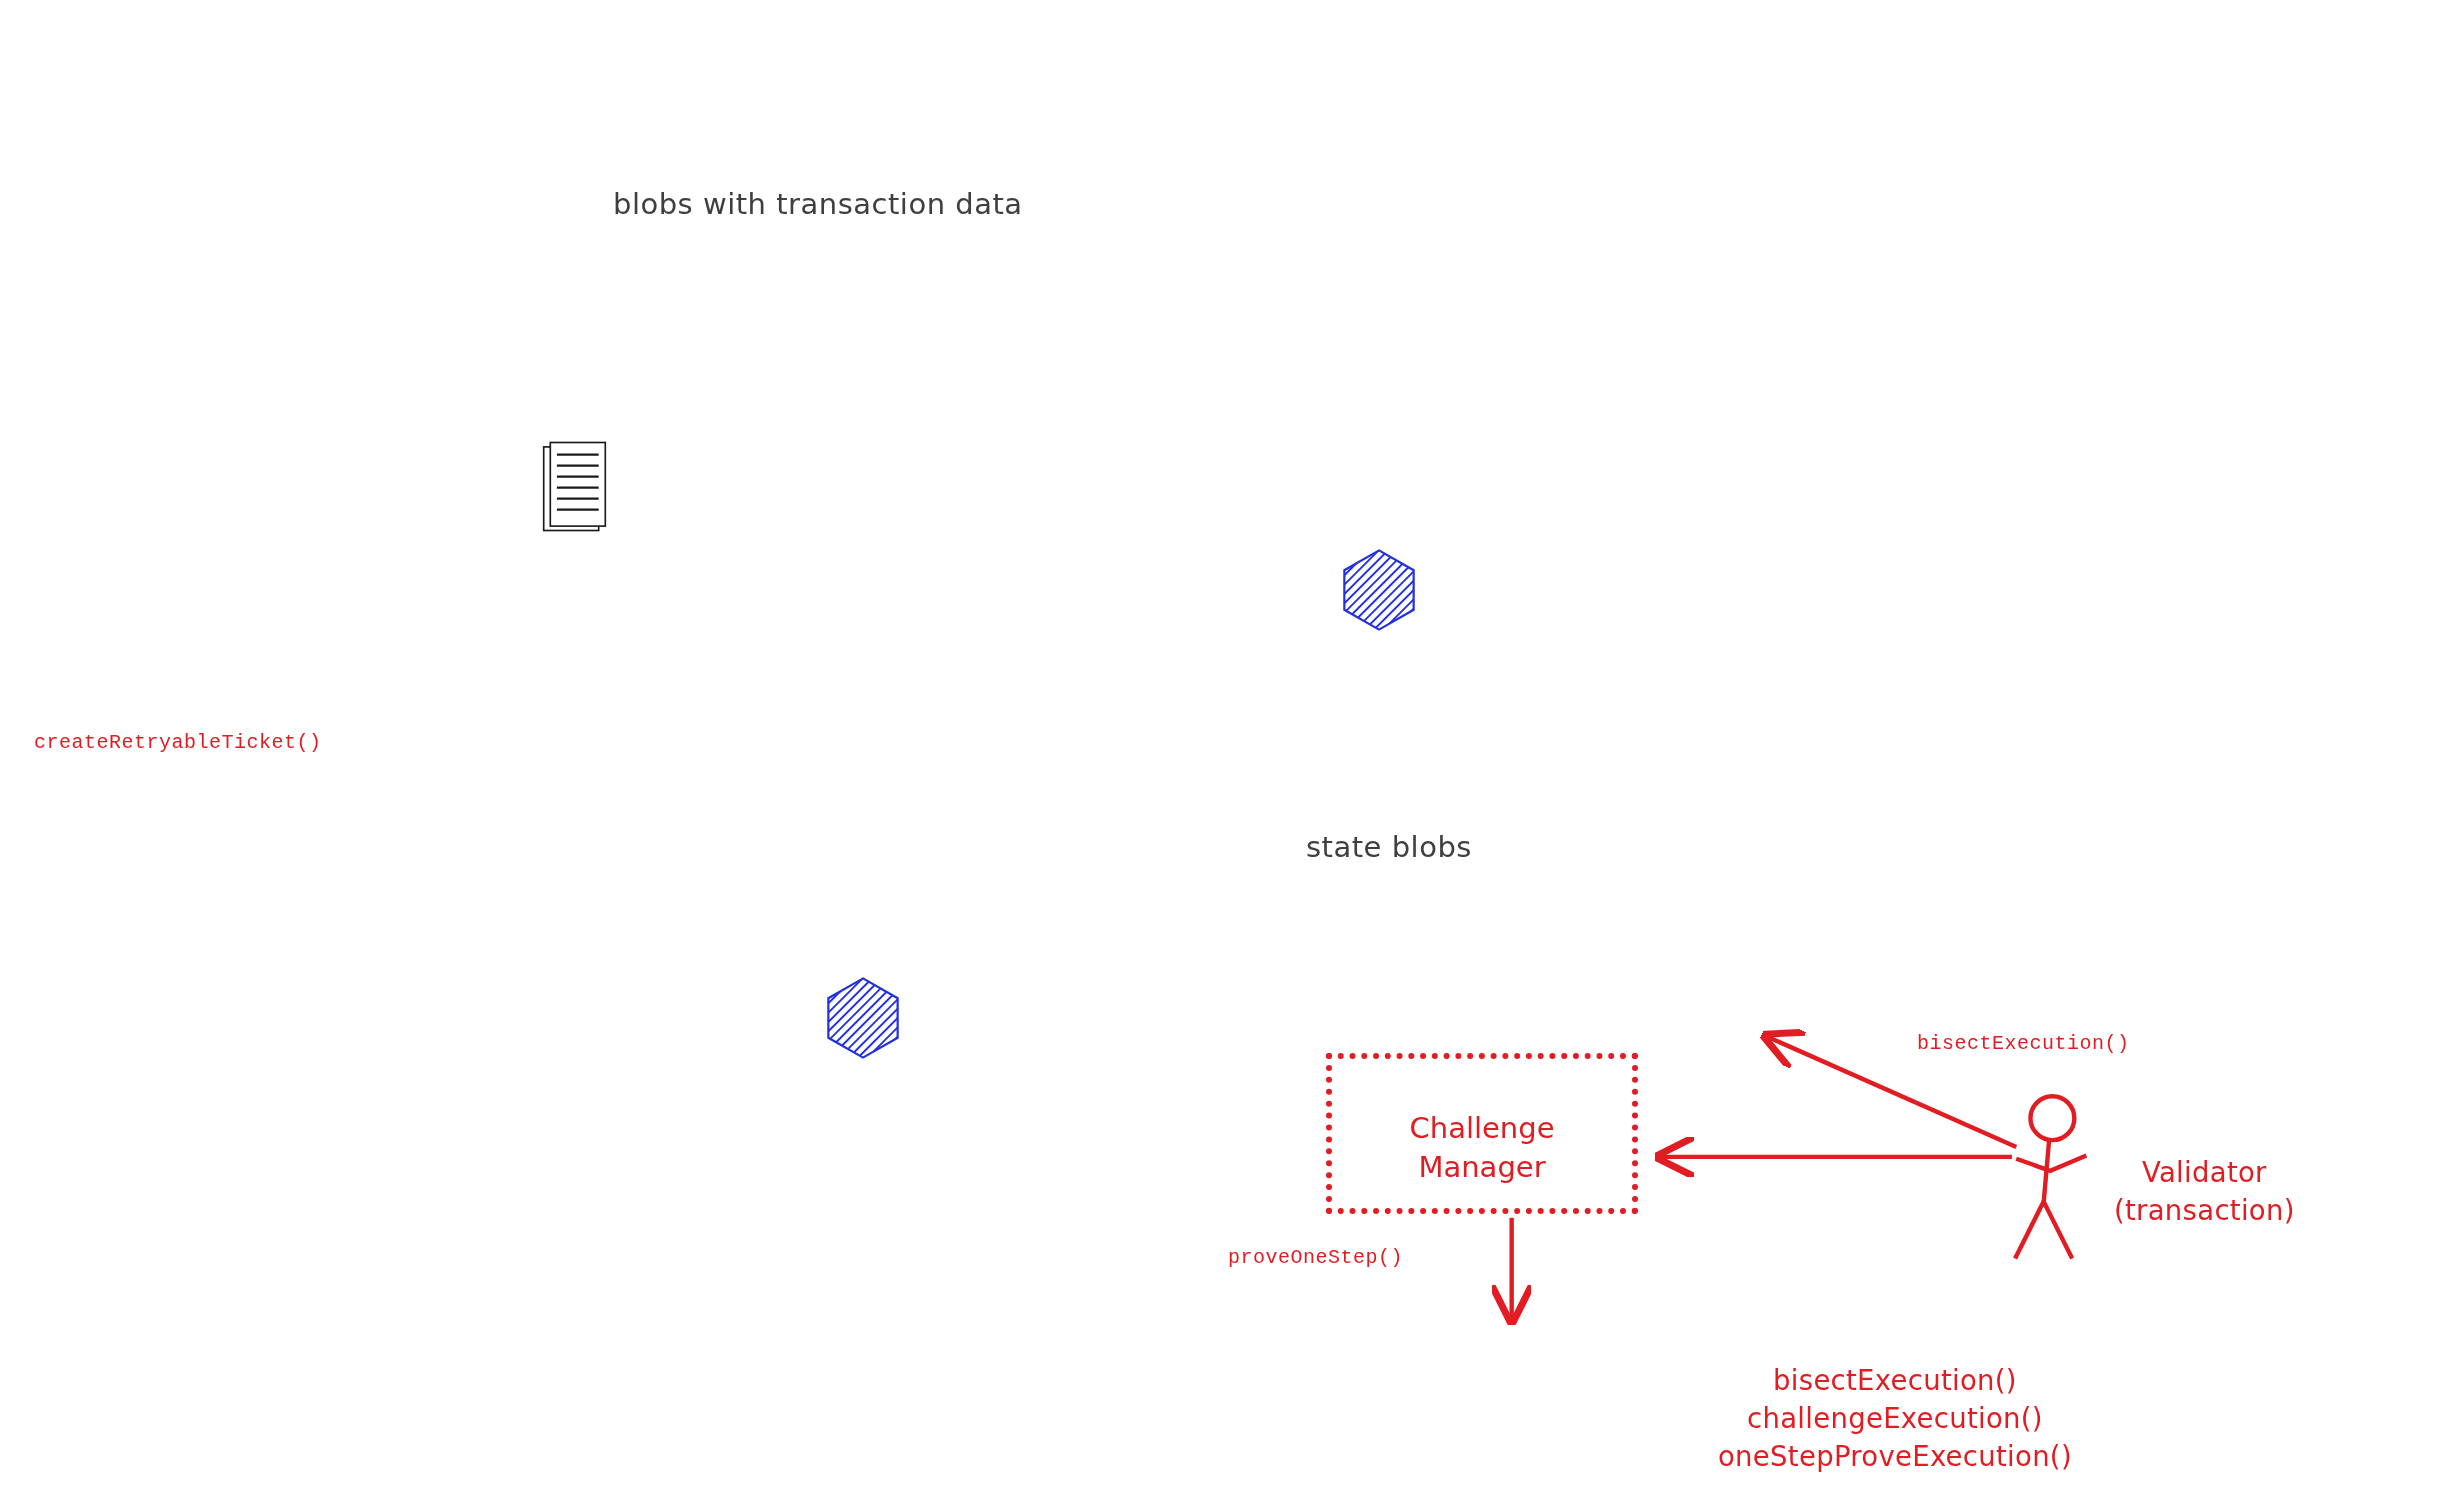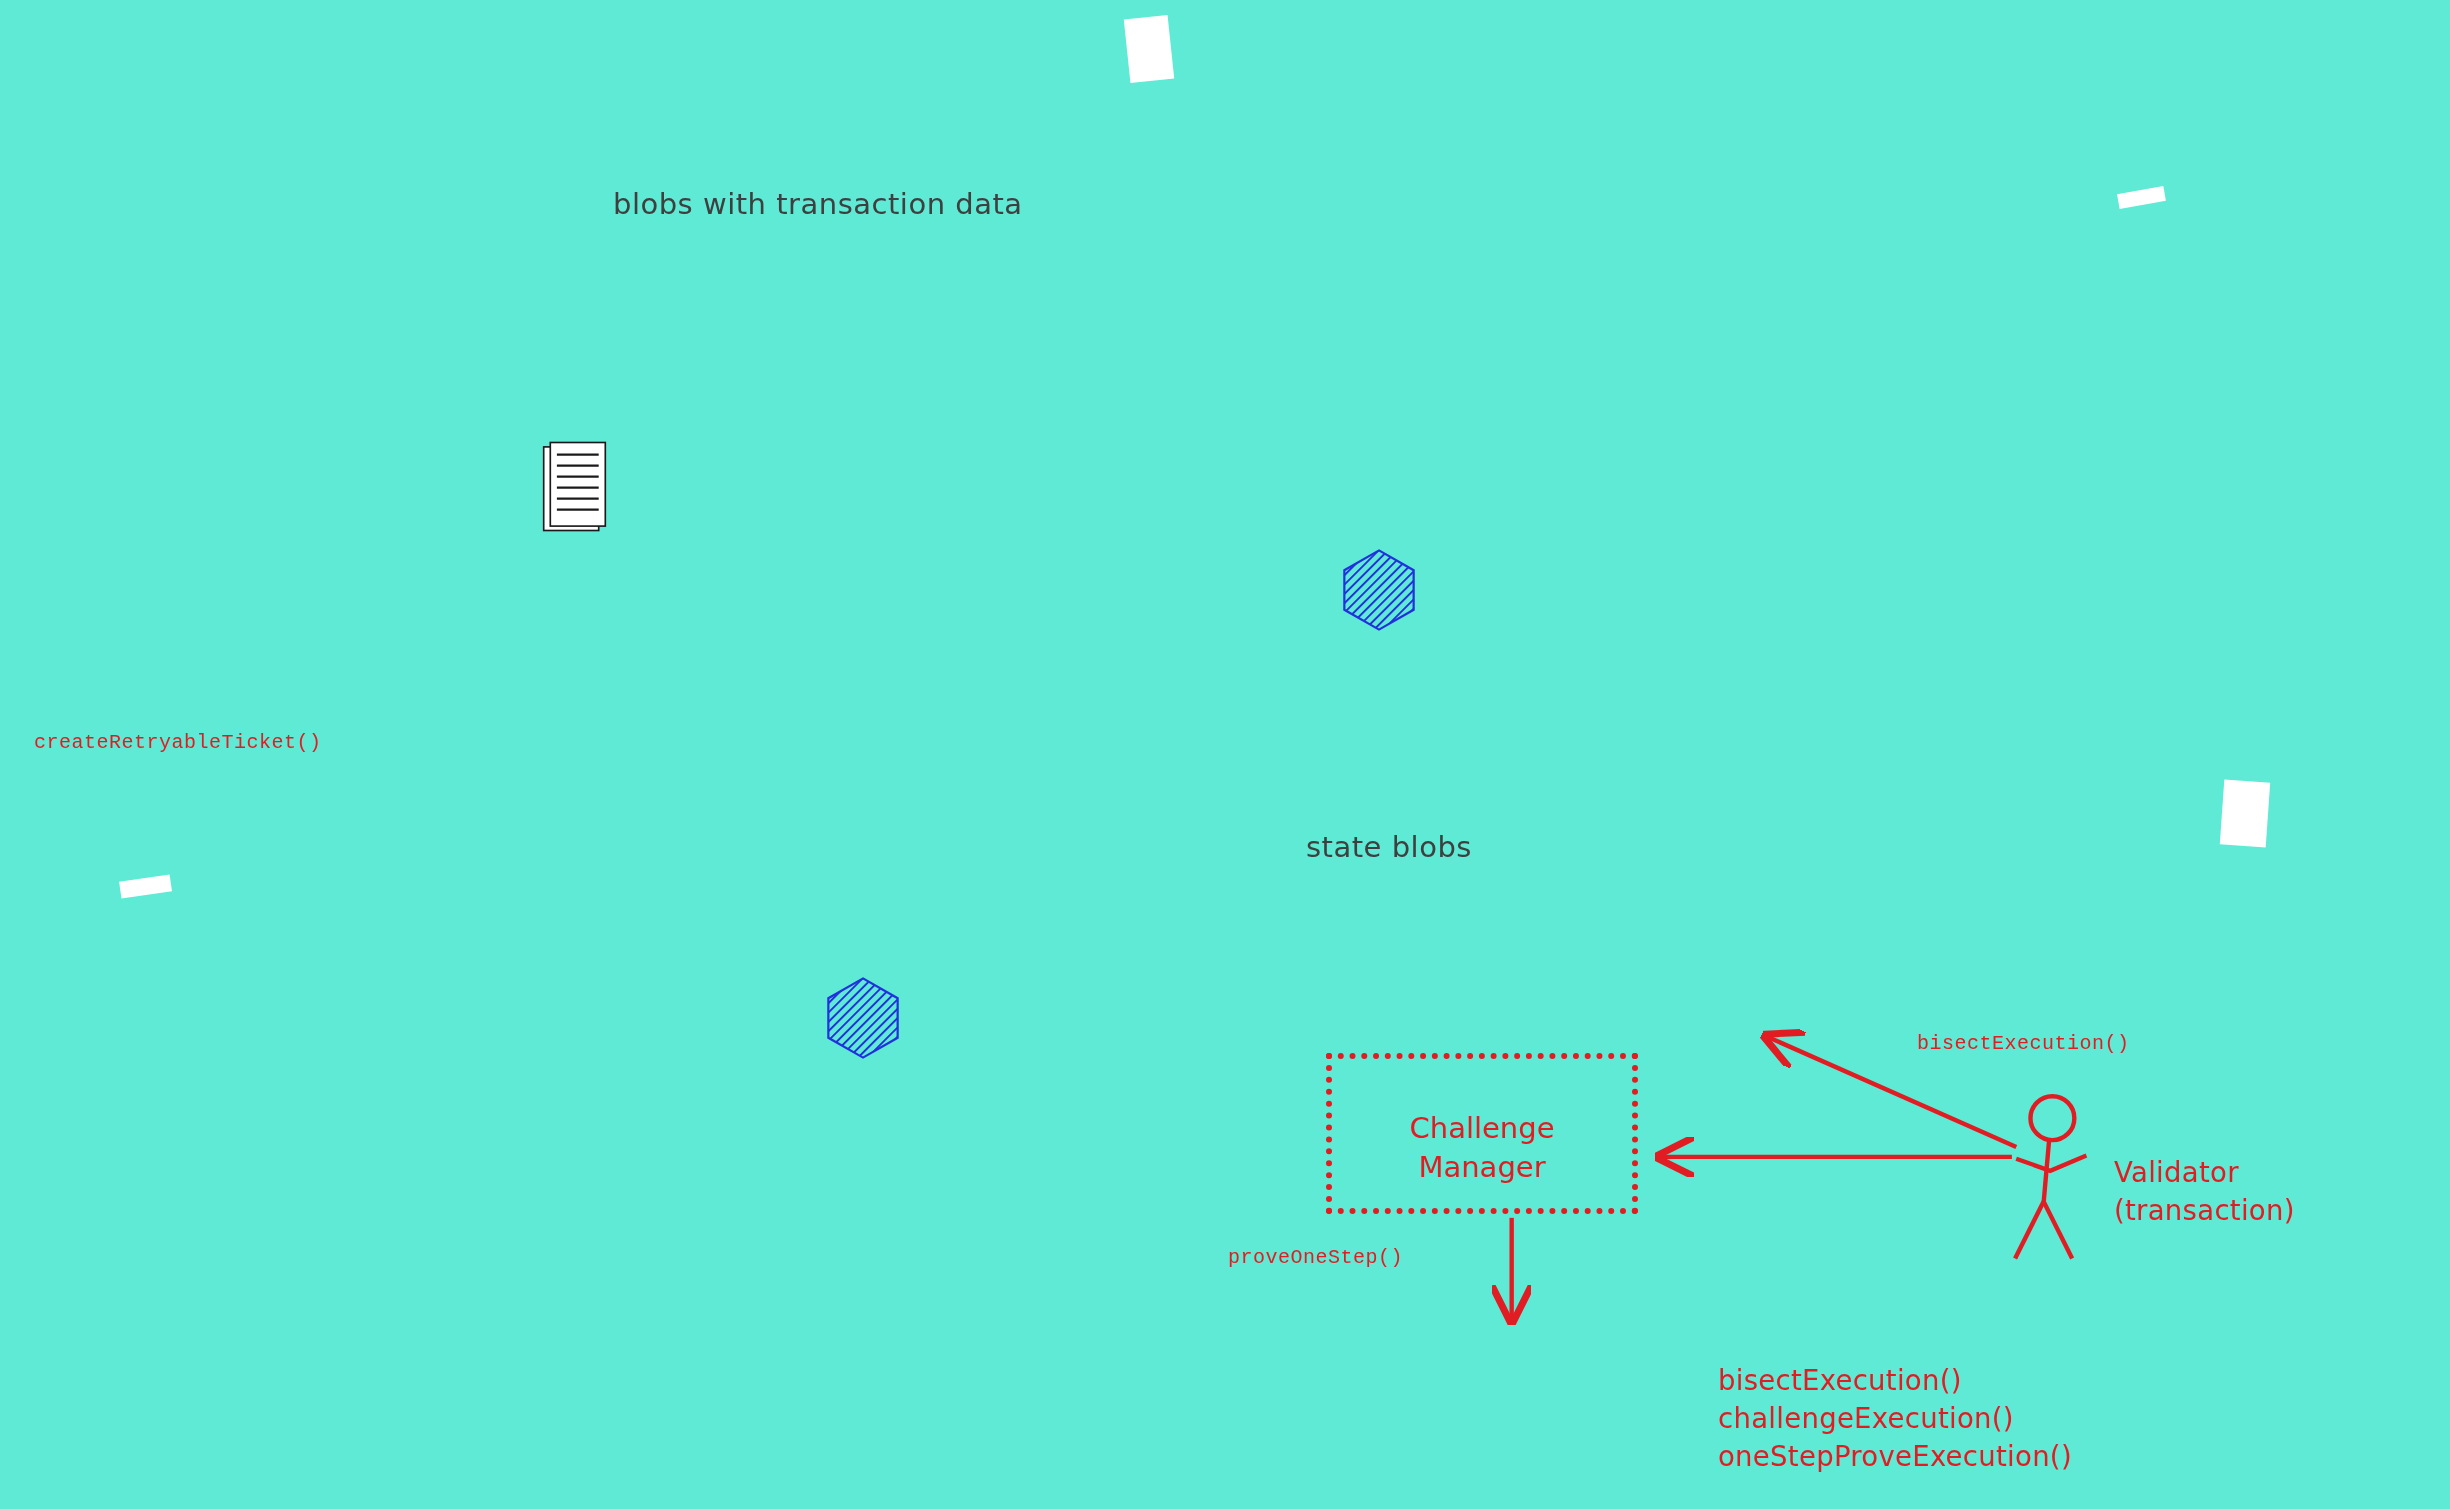--- a/index.html
+++ b/index.html
@@ -10,21 +10,21 @@
   body {
     width: 2450px;
     height: 1510px;
     position: relative;
     overflow: hidden;
     font-family: "DejaVu Sans", sans-serif;
   }
   .canvas {
     position: absolute;
     inset: 0;
-    background: #5eead4;
+    background: #ffffff;
   }
   .abs { position: absolute; }
 
   
   .label-grey {
     color: #3f3f3f;
     font-size: 29px;
     letter-spacing: 0.5px;
     white-space: nowrap;
     font-family: "DejaVu Sans", sans-serif;
@@ -36,20 +36,21 @@
     white-space: nowrap;
     font-family: Liberation Mono, monospace;
   }
   .label-red-small {
     color: #e11d23;
     font-size: 27.5px;
     letter-spacing: 0.3px;
     white-space: nowrap;
     font-family: "DejaVu Sans", sans-serif;
     line-height: 1.38;
+    text-align: center;
   }
 
   
   .dotted-box {
     border: 6px dotted #e11d23;
     box-sizing: border-box;
     display: flex;
     align-items: center;
     justify-content: center;
     text-align: center;

